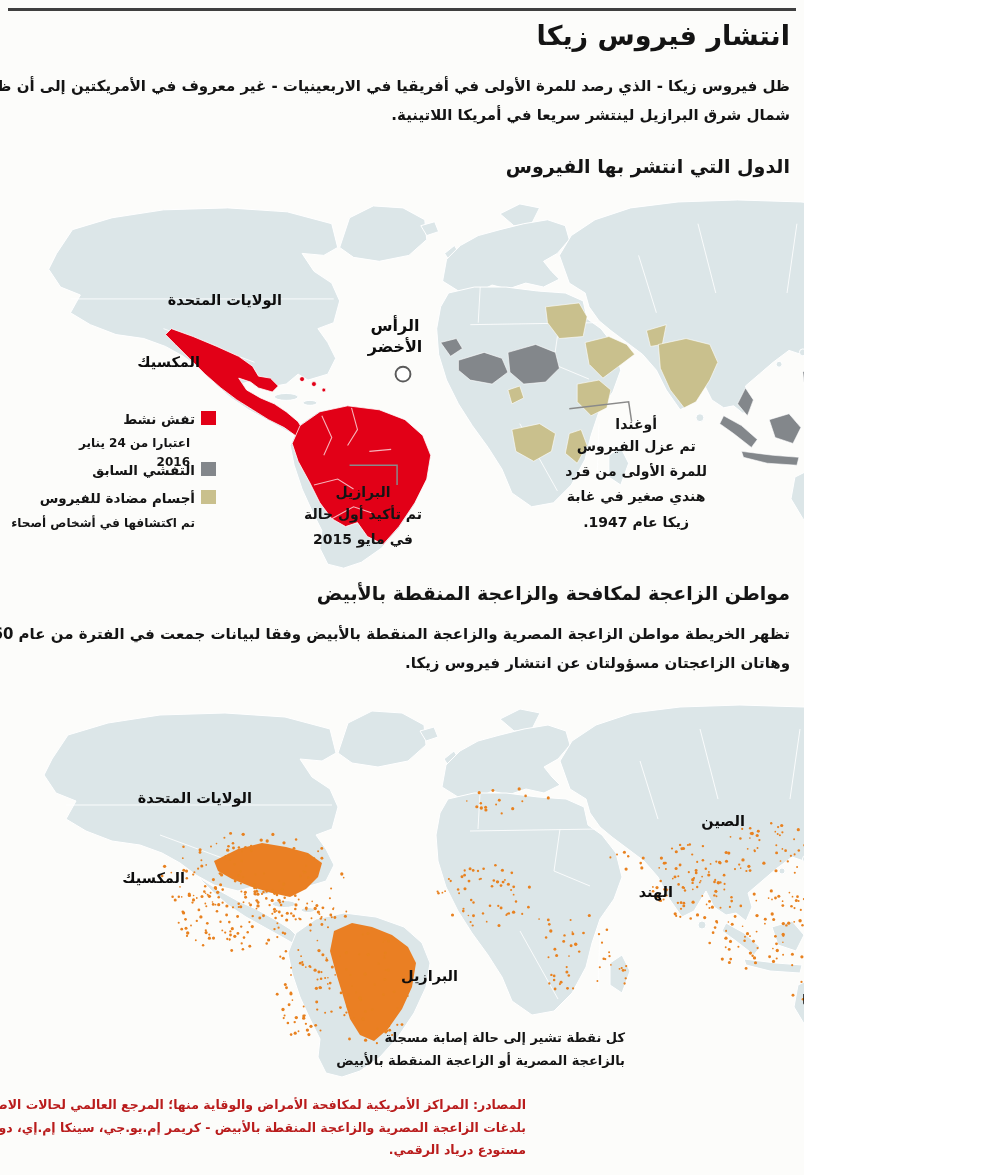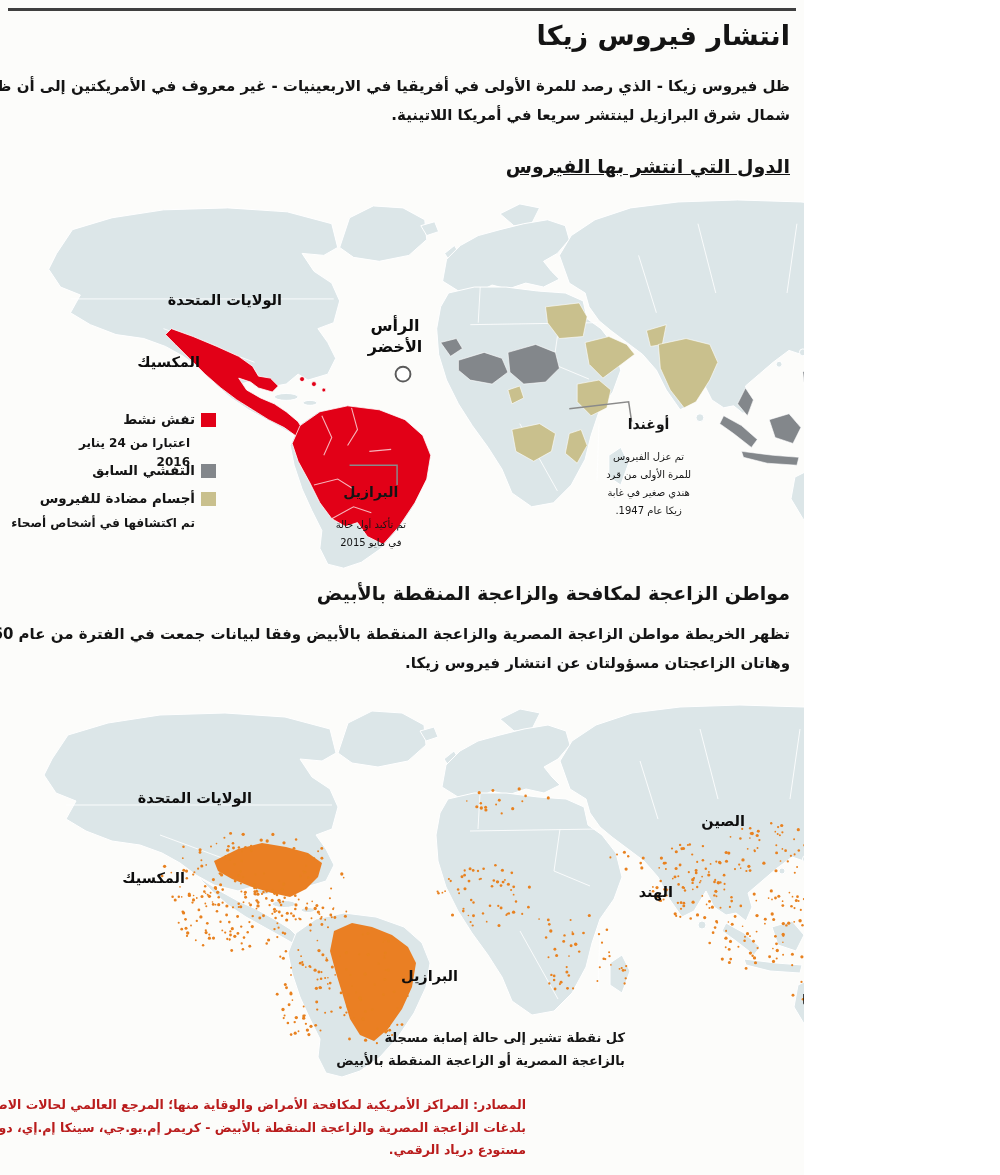--- a/index.html
+++ b/index.html
@@ -5,21 +5,21 @@
   html,body{margin:0;padding:0;background:#ffffff;}
   .page{position:relative;width:804px;height:1175px;background:#fcfcfa;
         font-family:"DejaVu Sans",sans-serif;color:#141414;overflow:hidden;}
   .toprule{position:absolute;top:8px;left:8px;right:8px;height:3px;background:#3f3f3f;}
   .title{position:absolute;top:20px;right:14px;margin:0;font-size:27px;font-weight:bold;direction:rtl;}
   .para{position:absolute;right:14px;width:972px;margin:0;font-size:15px;font-weight:bold;
         line-height:1.9;text-align:right;direction:rtl;}
   .intro{top:72px;}
   .p2{top:620px;}
   .section-h{position:absolute;right:14px;margin:0;font-size:19px;font-weight:bold;direction:rtl;}
-  .h-map1{top:155px;text-decoration:underline;}
+  .h-map1{top:155px;}
   .h-map2{top:582px;}
   .map{position:absolute;left:0;width:1000px;}
   .map1{top:196px;height:386px;}
   .map2{top:700px;height:392px;}
   .map svg{display:block;width:100%;height:100%;}
   .land{fill:#dce6e8;stroke:#ffffff;stroke-width:1;}
   .borderln{stroke:#ffffff;stroke-width:1;fill:none;opacity:.85;}
   .red{fill:#e20017;stroke:#ffffff;stroke-width:.8;}
   .redline{stroke:rgba(255,255,255,.7);stroke-width:1.1;fill:none;}
   .gray{fill:#83878b;stroke:#ffffff;stroke-width:.6;}
@@ -29,22 +29,22 @@
   .cv-circle{fill:#ffffff;stroke:#5a5a5a;stroke-width:2;}
   .lbl{position:absolute;font-weight:bold;font-size:14.5px;direction:rtl;text-align:right;
        white-space:pre-line;color:#0d0d0d;}
   .l-usa1{right:718px;top:96px;}
   .l-mex1{right:800px;top:158px;}
   .l-cv{right:570px;top:120px;width:70px;text-align:center;font-size:16px;line-height:1.3;}
   .callout{position:absolute;direction:rtl;text-align:center;}
   .co-brazil{right:578px;top:288px;}
   .co-uganda{right:293px;top:220px;}
   .callout-title{font-size:14px;font-weight:bold;margin:0 0 2px 0;}
-  .callout-body{font-size:10px;font-weight:normal;line-height:1.8;white-space:pre-line;margin:16px;}
-  .lrow{position:absolute;direction:rtl;display:flex;align-items:flex-end;gap:6px;
+  .callout-body{font-size:14px;font-weight:bold;line-height:1.8;white-space:pre-line;margin:0;}
+  .lrow{position:absolute;direction:rtl;display:flex;align-items:flex-start;gap:6px;
         font-size:13.5px;font-weight:bold;white-space:nowrap;}
   .lrow1{right:784px;top:215px;}
   .lrow2{right:784px;top:266px;}
   .lrow3{right:784px;top:294px;}
   .swatch{width:15px;height:14px;display:inline-block;flex:0 0 auto;}
   .lsub{position:absolute;direction:rtl;text-align:right;font-size:12px;font-weight:bold;line-height:1.6;}
   .lsub1{right:810px;top:238px;width:112px;}
   .lsub3{right:805px;top:318px;width:160px;white-space:nowrap;}
   .l-usa2{right:748px;top:90px;}
   .l-mex2{right:815px;top:170px;}

